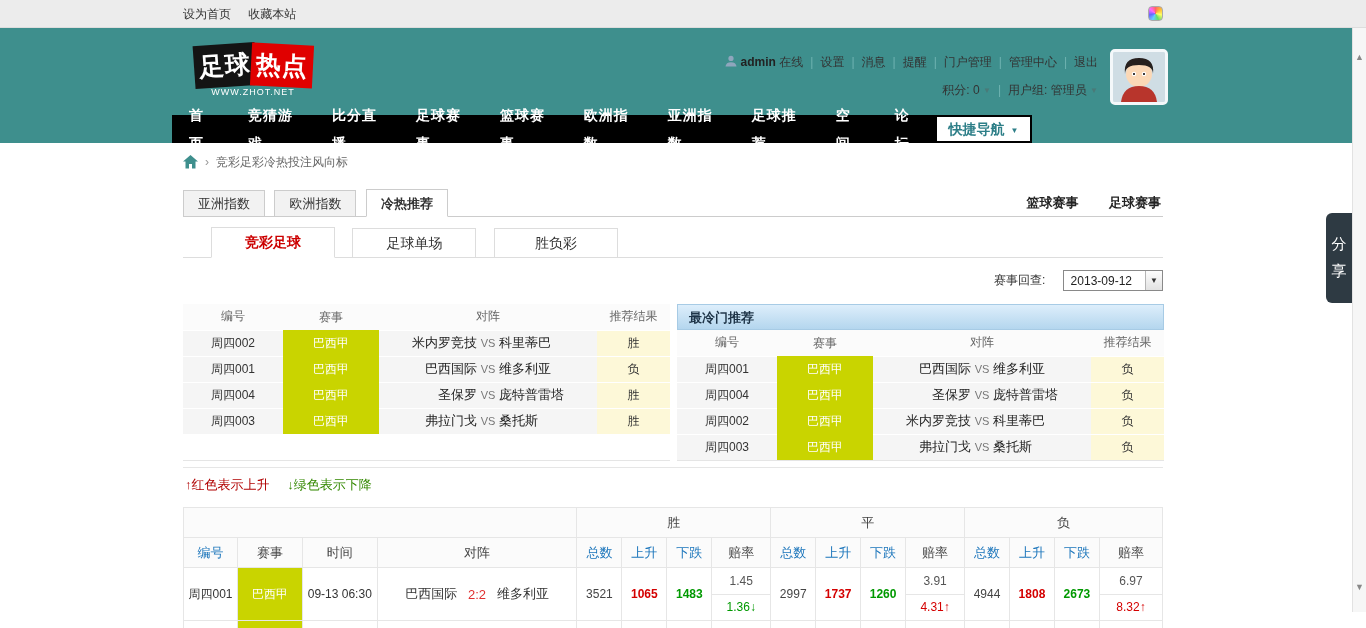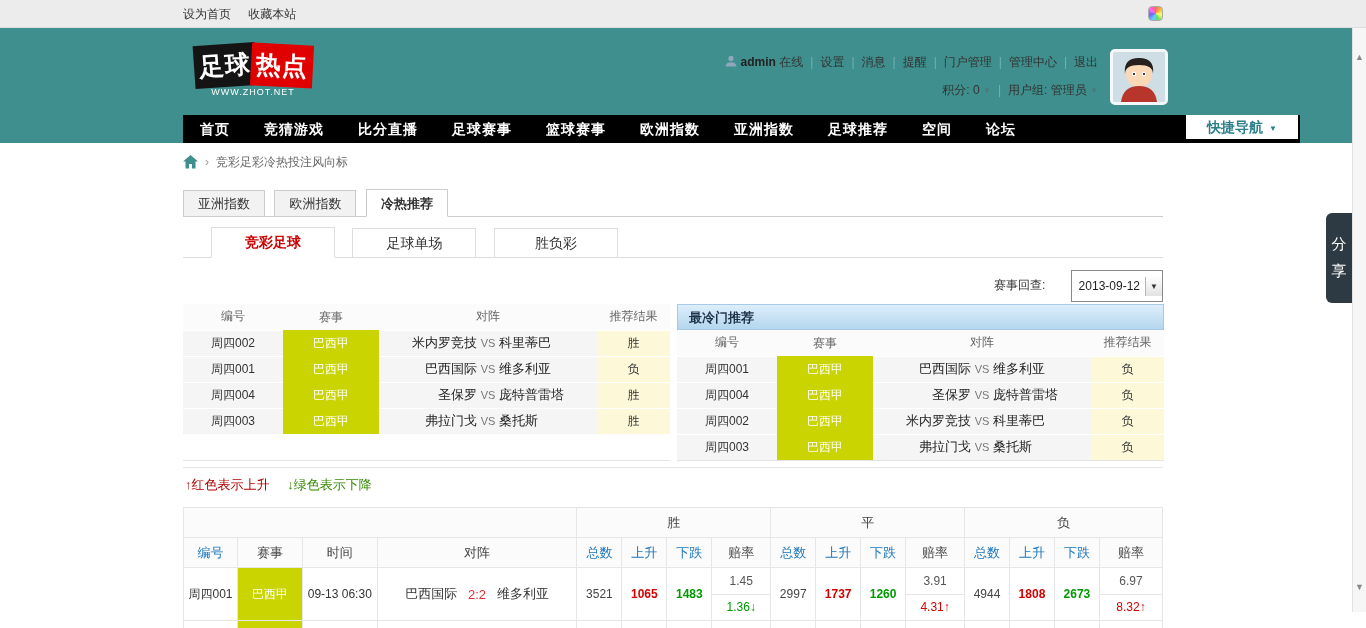--- a/index.html
+++ b/index.html
@@ -22,22 +22,22 @@
   .logo .lu { display:block; color:#fff; font-size:9px; letter-spacing:1px; }
   .uinfo { position:absolute; right:268px; top:26px; text-align:right; font-size:12px; color:#333; }
   .uinfo .row2 { margin-top:11px; }
   .uinfo a { color:#333; text-decoration:none; cursor:pointer; }
   .uinfo b { color:#222; }
   .sep::before { content:"|"; color:#6fb3b1; margin:0 7px; }
   .caret { display:inline-block; font-size:8px; color:#4a7a78; transform:translateY(-1px); }
   .avatar { position:absolute; right:198px; top:21px; width:58px; height:56px;
     background:#cfdde4; border:3px solid #f4f8fa; border-radius:5px; overflow:hidden; }
   
-  .nav { position:absolute; left:183px; bottom:0; width:1117px; height:28px;
-    background:#000; display:flex; }
+  .nav { position:absolute; left:172px; bottom:0; width:860px; height:28px;
+    background:#000; display:flex; align-items:center; }
   .nav .item { color:#fff; font-size:14px; font-weight:bold; padding:0 17px;
     line-height:28px; cursor:pointer; letter-spacing:1px; }
   .qnav { margin-left:auto; margin-right:2px; width:112px; height:24px; background:#fff;
     color:#2e7f88; font-size:14px; font-weight:bold; text-align:center; line-height:24px; cursor:pointer; }
   .qnav .caret { color:#2e7f88; margin-left:6px; }
   
   .crumb { margin:9px 0 0 183px; height:20px; font-size:12px; color:#666;
     display:flex; align-items:center; gap:7px; }
   .crumb .gt { color:#999; }
   
@@ -52,22 +52,22 @@
   .tabs1 .rlinks span { font-size:13px; font-weight:bold; color:#222; margin-left:26px; cursor:pointer; }
   
   .tabs2 { margin:10px 0 0 183px; width:980px; height:31px; border-bottom:1px solid #ddd; }
   .tabs2 .t { display:inline-block; width:124px; height:30px; line-height:29px;
     text-align:center; background:#fff; border:1px solid #ddd; margin-left:13px;
     font-size:14px; color:#333; cursor:pointer; vertical-align:bottom; }
   .tabs2 .t.on { color:#c00; font-weight:bold; height:31px; border-bottom:1px solid #fff;margin-left:28px; }
   
   .review { margin:12px 0 0 183px; width:980px; height:22px; text-align:right;
     font-size:12px; color:#333; }
-  .sel { display:inline-flex; align-items:center; border:1px solid #898989; height:32px;
-    margin-left:22px; vertical-align:middle; background:#fff; cursor:pointer; }
+  .sel { display:inline-flex; align-items:center; border:1px solid #898989; height:21px;
+    margin-left:14px; vertical-align:middle; background:#fff; cursor:pointer;gap:8px; }
   .sel .val { padding:0 5px 0 7px; font-size:12px; color:#222; }
   .sel .btn { width:17px; height:19px; border-left:1px solid #b5b5b5; margin:0;
     background:linear-gradient(#fdfdfd,#e2e2e2); color:#333; font-size:8px;
     display:flex; align-items:center; justify-content:center; }
   
   .recwrap { margin:12px 0 0 183px; width:980px; display:flex; gap:7px; }
   .rec { width:487px; border-bottom:1px solid #e5e5e5; }
   .rec .bar { height:26px; line-height:26px; background:linear-gradient(#ddeefb,#b4d6ee);
     border:1px solid #a7cbe5; font-size:13px; font-weight:bold; color:#1d3347; padding-left:11px; }
   .rec table { width:100%; border-collapse:collapse; table-layout:fixed; font-size:12px; }
@@ -176,20 +176,24 @@
       <path d="M7.5 0 L15 6.5 H12.5 V13.5 H9 V9 H6 V13.5 H2.5 V6.5 H0 Z" fill="#3e8f8d"></path>
     </svg>
   <span class="gt">›</span>
   <span>竞彩足彩冷热投注风向标</span>
 </div>
 
 <div class="tabs1">
   <span class="t">亚洲指数</span>
   <span class="t">欧洲指数</span>
   <span class="t on">冷热推荐</span>
+  <span class="rlinks">
+    <span>篮球赛事</span>
+    <span>足球赛事</span>
+  </span>
 </div>
 
 <div class="tabs2">
   <span class="t on">竞彩足球</span>
   <span class="t">足球单场</span>
   <span class="t">胜负彩</span>
 </div>
 
 <div class="review">
   <span>赛事回查:</span>

